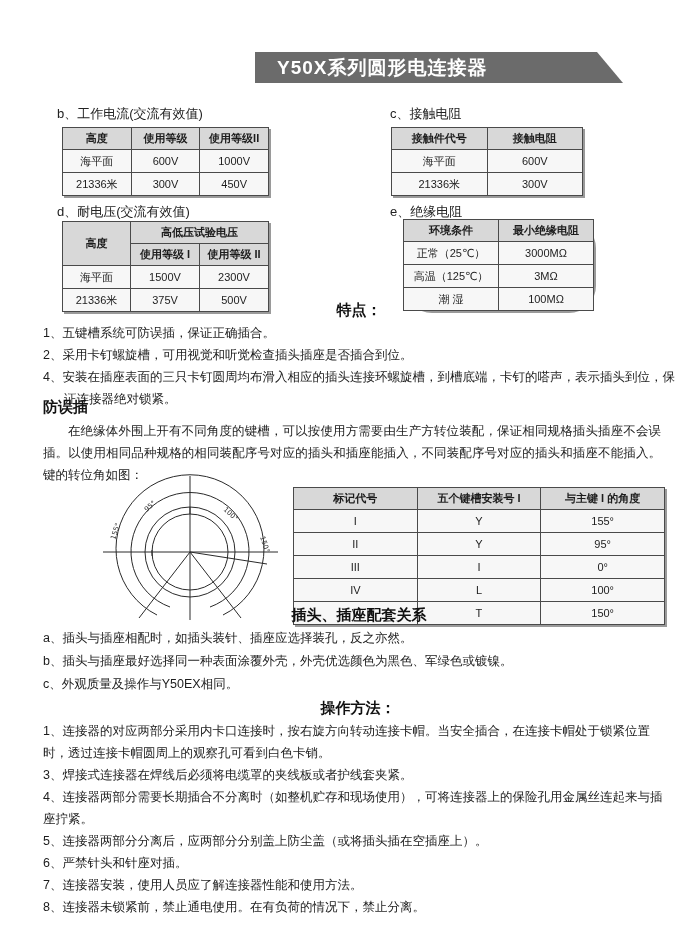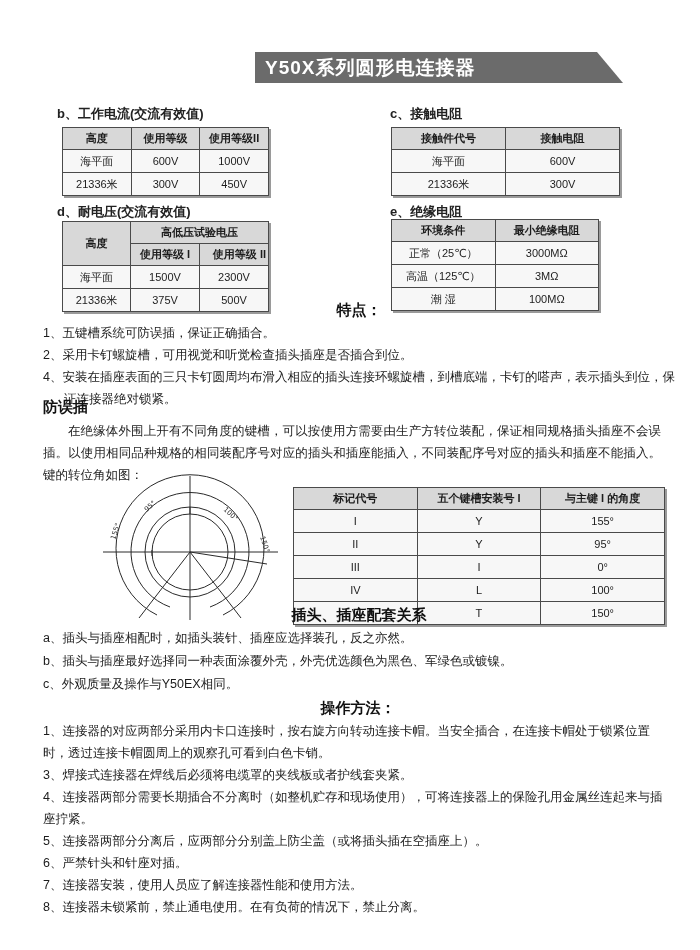--- a/index.html
+++ b/index.html
@@ -13,42 +13,42 @@
 
   
   .banner {
     left:255px; top:52px; width:368px; height:31px;
     background:#6b6b6b;
     clip-path:polygon(0 0, calc(100% - 26px) 0, 100% 100%, 0 100%);
     display:flex; align-items:center;
   }
   .banner .t {
     color:#ffffff; font-weight:bold; font-size:19px; letter-spacing:1px;
-    padding-left:10px; white-space:nowrap;
-  }
-
-  .sec-letter-heading { font-size:13px; font-weight:bold; color:#222; white-space:nowrap; }
+    padding-left:22px; white-space:nowrap;
+  }
+
+  .sec-letter-heading { font-size:13px; font-weight:normal; color:#222; white-space:nowrap; }
 
   table.doc {
     border-collapse:collapse; table-layout:fixed;
     background:#f7f7f7;
     box-shadow:2px 2px 0 #9a9a9a;
     font-size:11px;
   }
   table.doc th, table.doc td {
     border:1.4px solid #4a4a4a; text-align:center; padding:3px 2px;
     font-weight:normal; color:#1c1c1c;margin-top:36px;
   }
   table.doc th { background:#d8d8d8; font-weight:bold; height:21px; }
   table.doc td { background:#f7f7f7; height:23px; }
 
   .tbl-b { left:62px;  top:127px; width:207px; }
-  .tbl-c { left:391px; top:127px; width:229px; }
+  .tbl-c { left:391px; top:127px; width:192px; }
   .tbl-d { left:62px;  top:221px; width:207px; }
-  .tbl-e { left:391px; top:219px; width:208px; }
+  .tbl-e { left:403px; top:219px; width:191px;border-radius:27px; }
   .tbl-key { left:293px; top:487px; width:372px; }
   .tbl-key th { height:22px; }
   .tbl-key td { height:16px; padding:2px; }
 
   .big-heading { font-size:15px; font-weight:bold; color:#111;text-align:center; }
 
   .features { left:43px; top:301px; width:632px; }
   .features .list-item {
     font-size:12.5px; line-height:22px; padding-left:21px; text-indent:-21px;
   }
@@ -120,21 +120,21 @@
 
 <div class="abs sec-letter-heading" style="left:57px; top:203px;">d、耐电压(交流有效值)</div>
 <table class="abs doc tbl-d">
   <thead>
     <tr>
       <th rowspan="2" style="width:68px;">高度</th>
       <th colspan="2" style="height:19px;">高低压试验电压</th>
     </tr>
     <tr>
       <th style="height:19px;">使用等级 I</th>
-      <th style="height:19px;text-align:right;">使用等级 II</th>
+      <th style="height:19px;">使用等级 II</th>
     </tr>
   </thead>
   <tbody>
       <tr>
         <td>海平面</td>
         <td>1500V</td>
         <td>2300V</td>
       </tr>
       <tr>
         <td>21336米</td>

